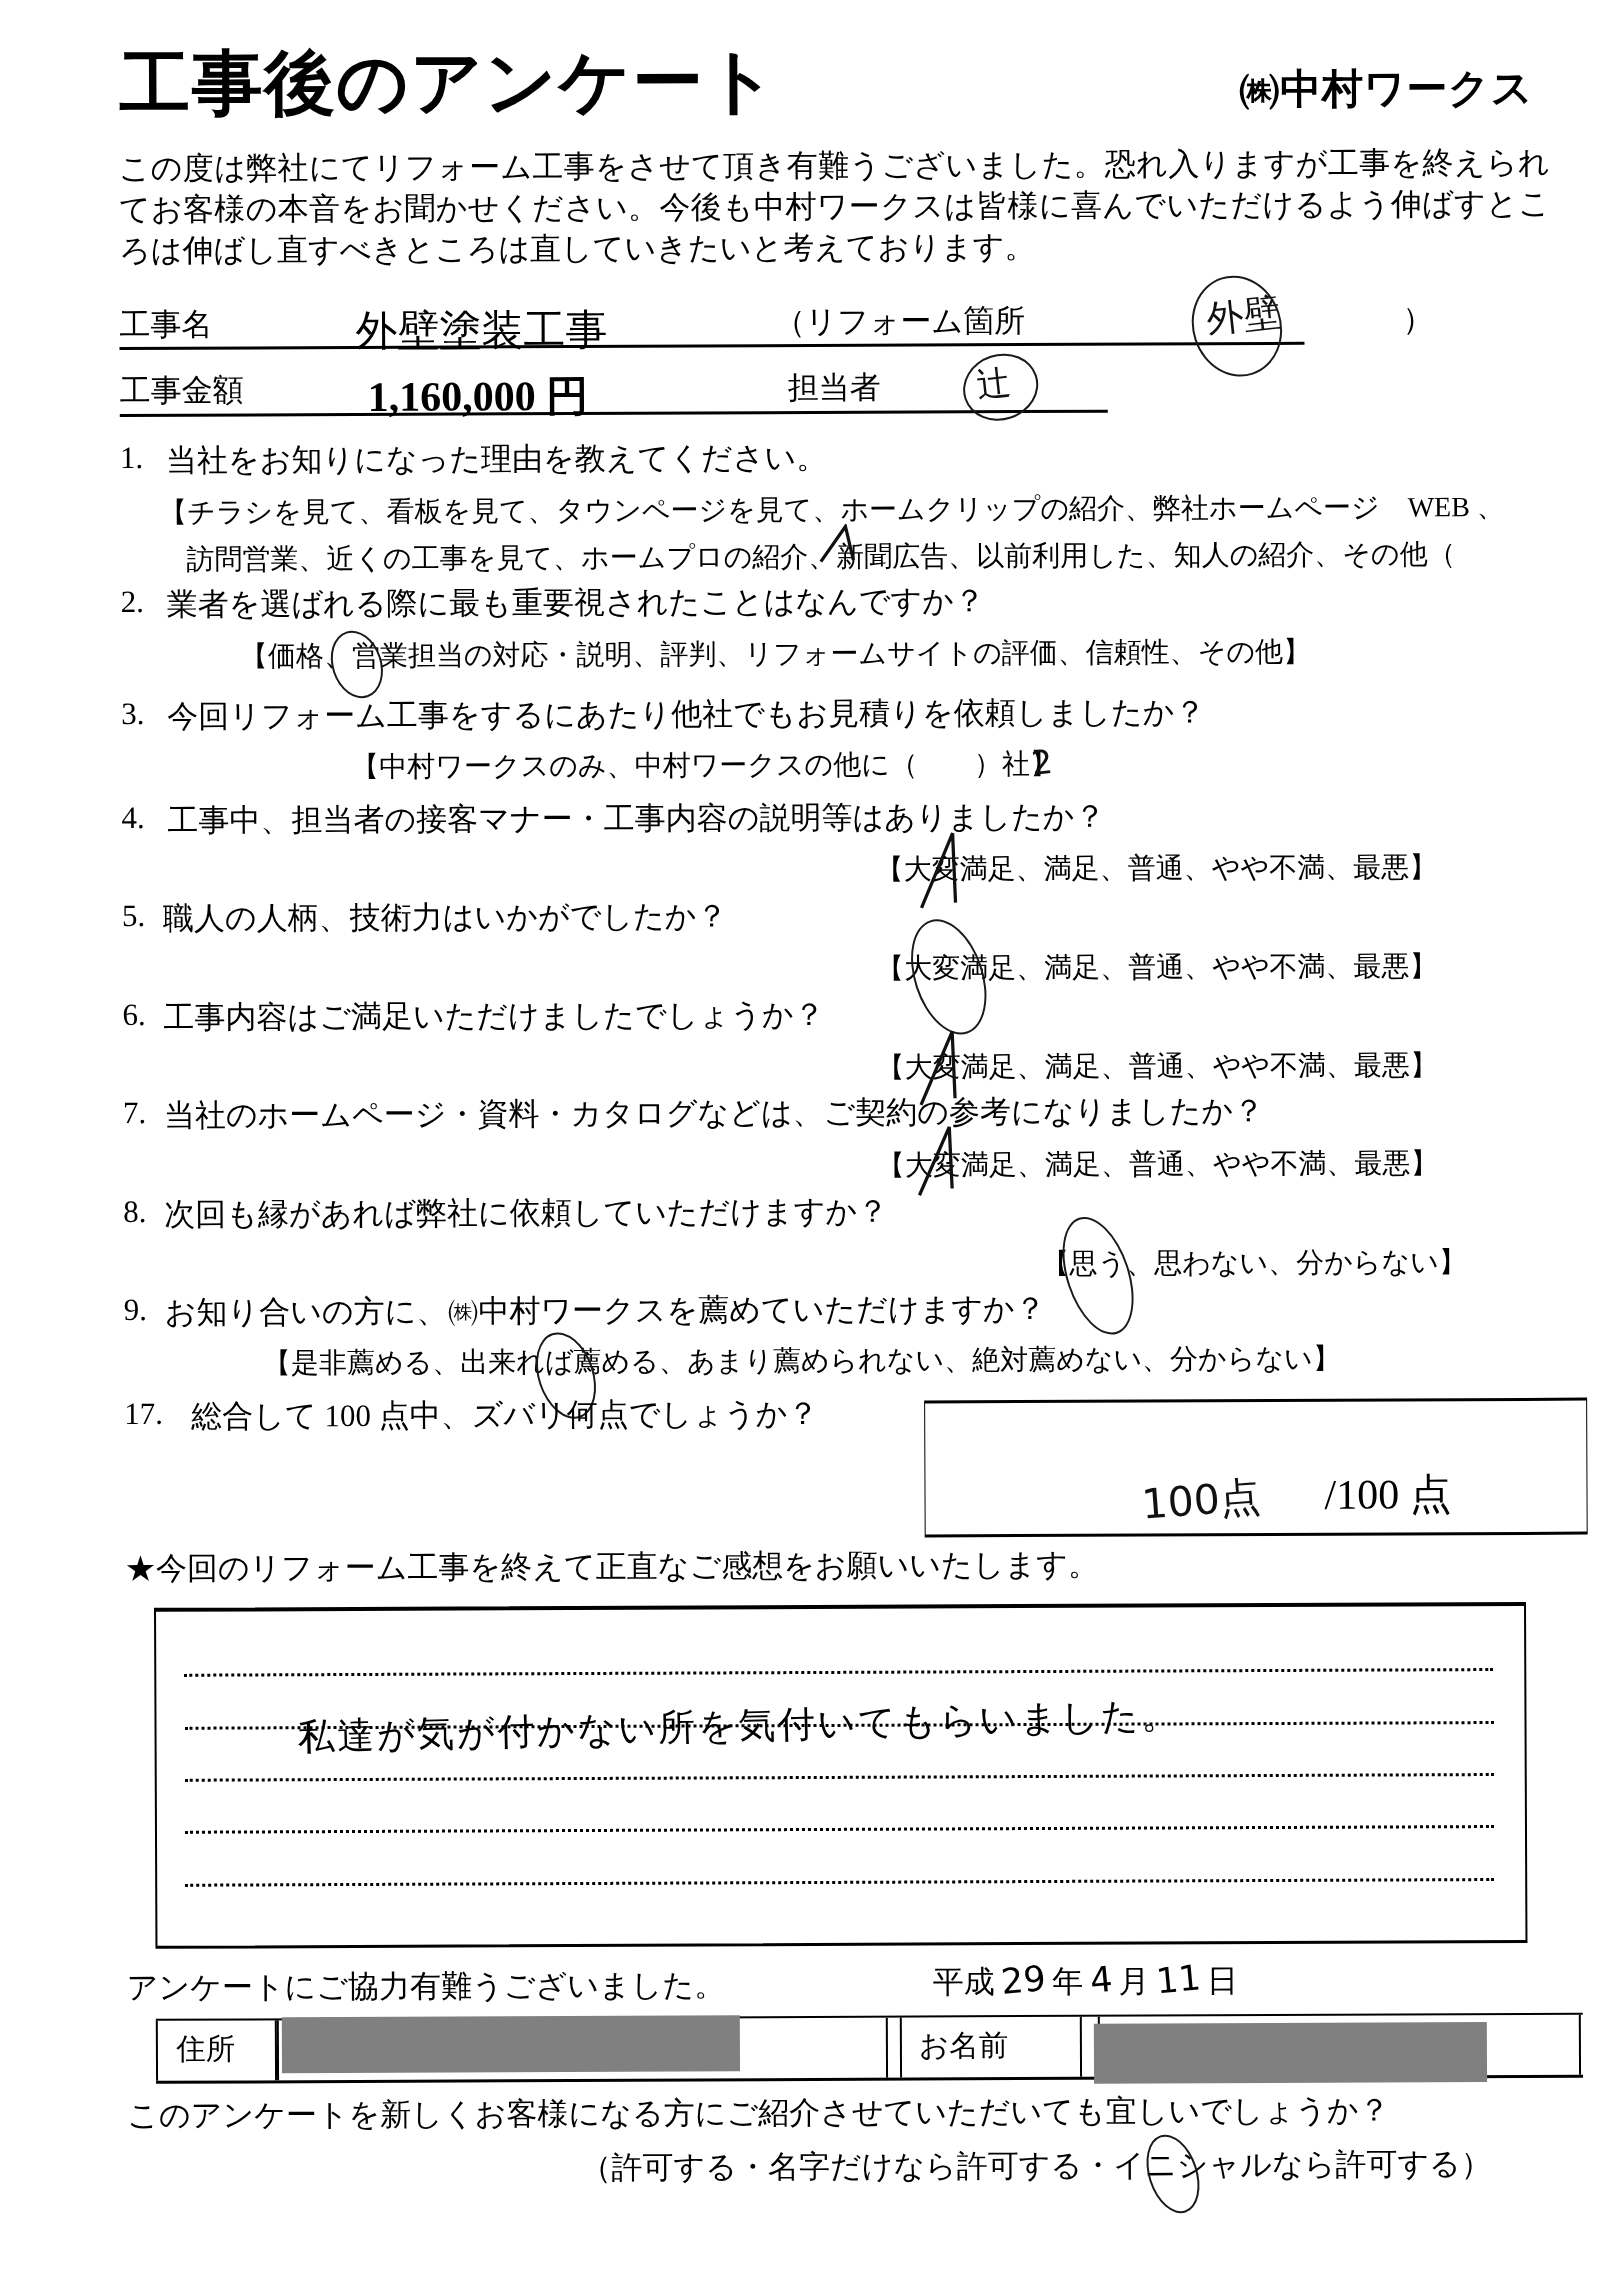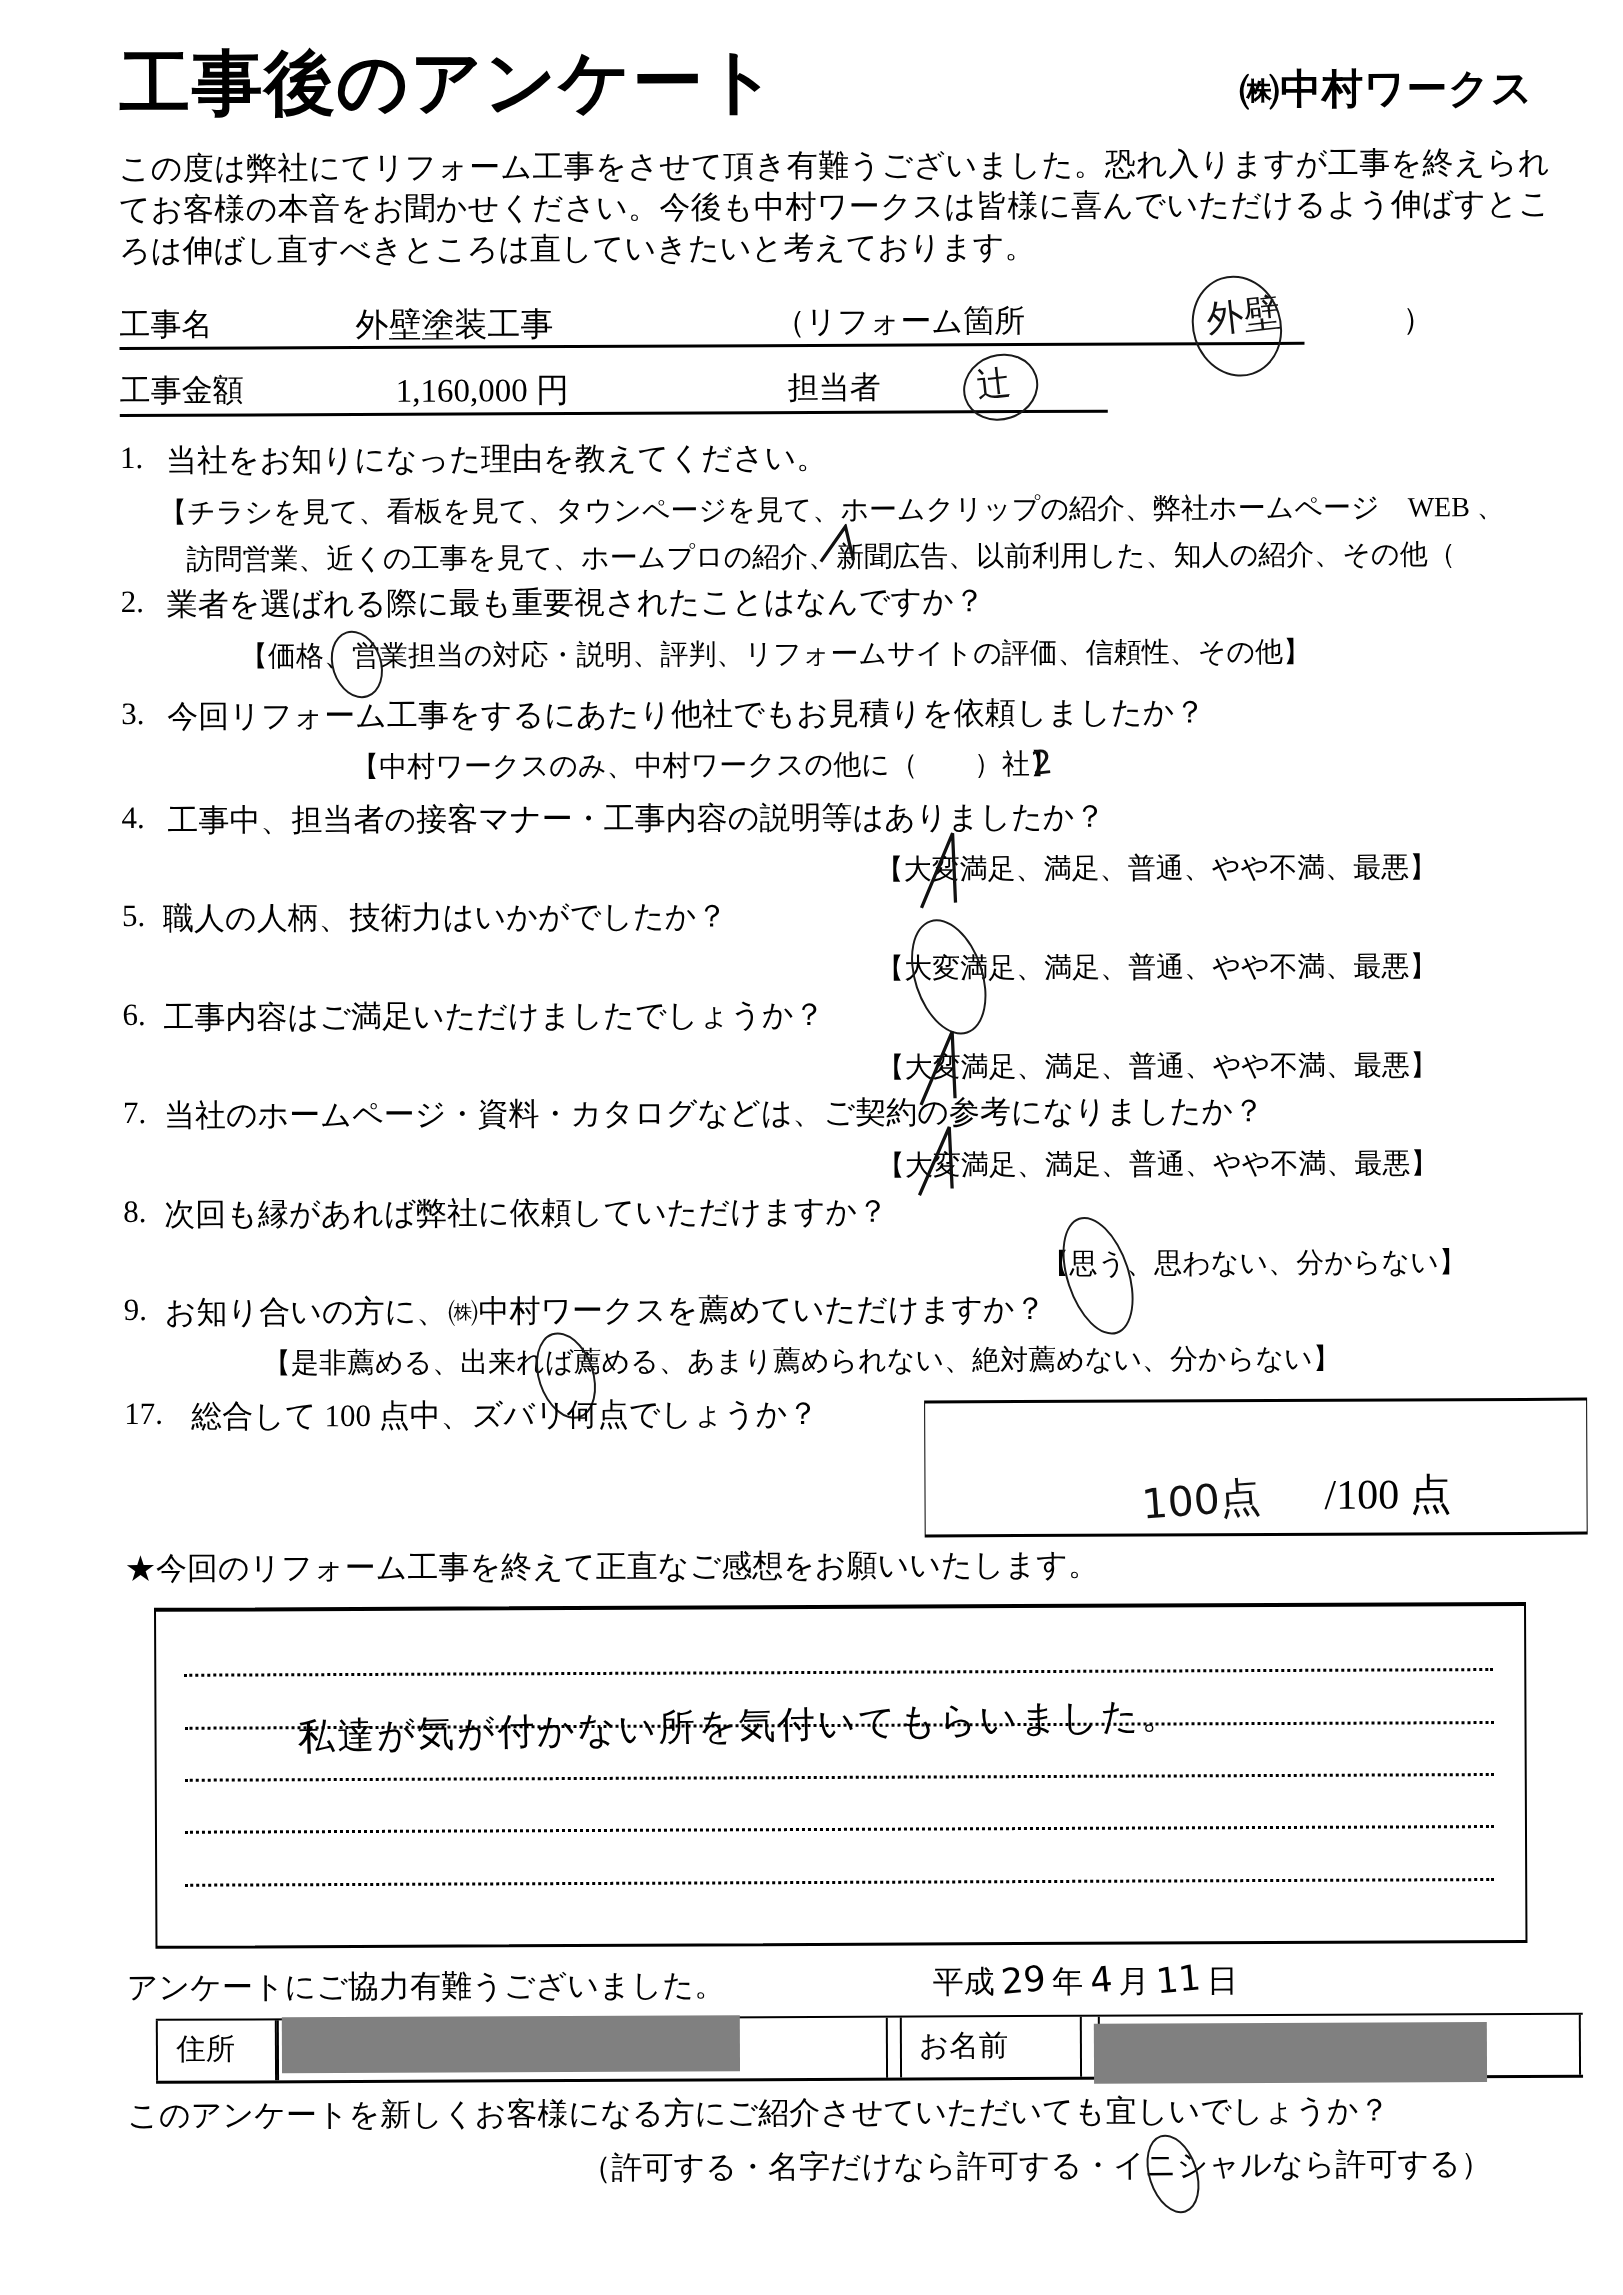--- a/index.html
+++ b/index.html
@@ -34,21 +34,21 @@
 
   
   .info { position:absolute; left:123px; top:298px; width:1309px; }
   .info-row { position:relative; height:52px; }
   .info-row .rule {
     position:absolute; left:0; bottom:2.6px; height:3.3px; background:#000;
   }
   .info-row.r1 .rule { width:1185px; }
   .info-row.r2 .rule { width:988px; }
   .lbl { position:absolute; top:2.6px; font-size:31px; white-space:nowrap; }
-  .val { position:absolute; top:2.6px; font-size:33px; white-space:nowrap; }
+  .val { position:absolute; top:2.6px; font-size:42px; white-space:nowrap; }
 
   
   .hw {
     font-family:"DejaVu Sans", sans-serif;
     color:#111; font-weight:500;
     transform:rotate(-6deg);
     display:inline-block;
   }
   .circle-mark {
     position:absolute;
@@ -145,21 +145,21 @@
       <span class="val" style="left:236px;">外壁塗装工事</span>
       <span class="lbl" style="left:655px;">（リフォーム箇所</span>
       <span class="val hw" style="left:1087px; top:-5.2px; font-size:37px;">外壁</span>
       <div class="circle-mark" style="left:1073px; top:-21px; width:85px; height:98px;"></div>
       <span class="lbl" style="left:1283px;">）</span>
     </div>
 
     <div class="info-row r2" style="margin-top:14.4px;">
       <div class="rule"></div>
       <span class="lbl" style="left:0px;">工事金額</span>
-      <span class="val" style="left:276px;">1,160,000 円</span>
+      <span class="val" style="left:248px;font-weight:bold;">1,160,000 円</span>
       <span class="lbl" style="left:668px;font-family:Liberation Serif, serif;">担当者</span>
       <span class="val hw" style="left:857px; top:-2.6px; font-size:34px;">辻</span>
       <div class="circle-mark" style="left:843px; top:-9.2px; width:72px; height:62px;"></div>
     </div>
   </div>
 
   <span class="q" style="left:123px; top:437px;">1.</span>
   <span class="q" style="left:169px; top:437px;">当社をお知りになった理由を教えてください。</span>
   <span class="qopt" style="left:162px; top:491px;">【チラシを見て、看板を見て、タウンページを見て、ホームクリップの紹介、弊社ホームページ　WEB 、</span>
   <span class="qopt" style="left:189px; top:538px;">訪問営業、近くの工事を見て、ホームプロの紹介、新聞広告、以前利用した、知人の紹介、その他（　　　　　　　）】</span>

